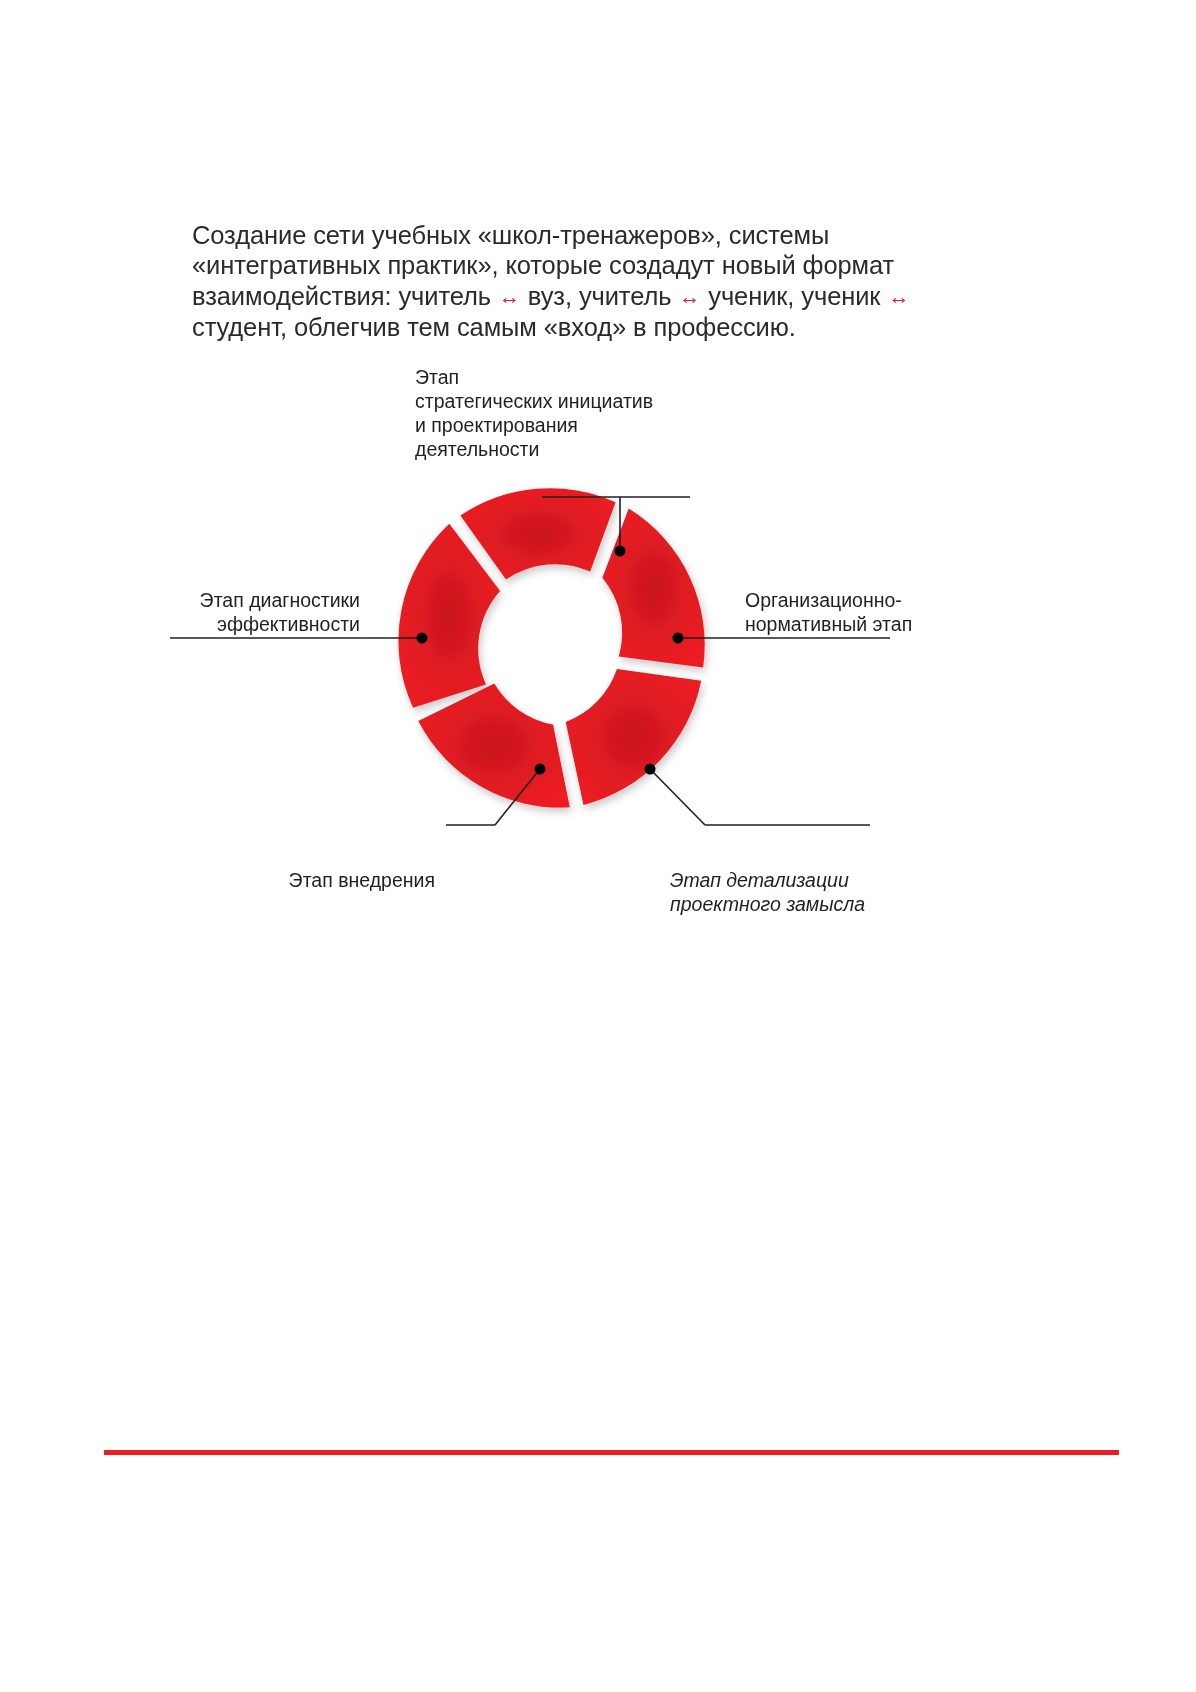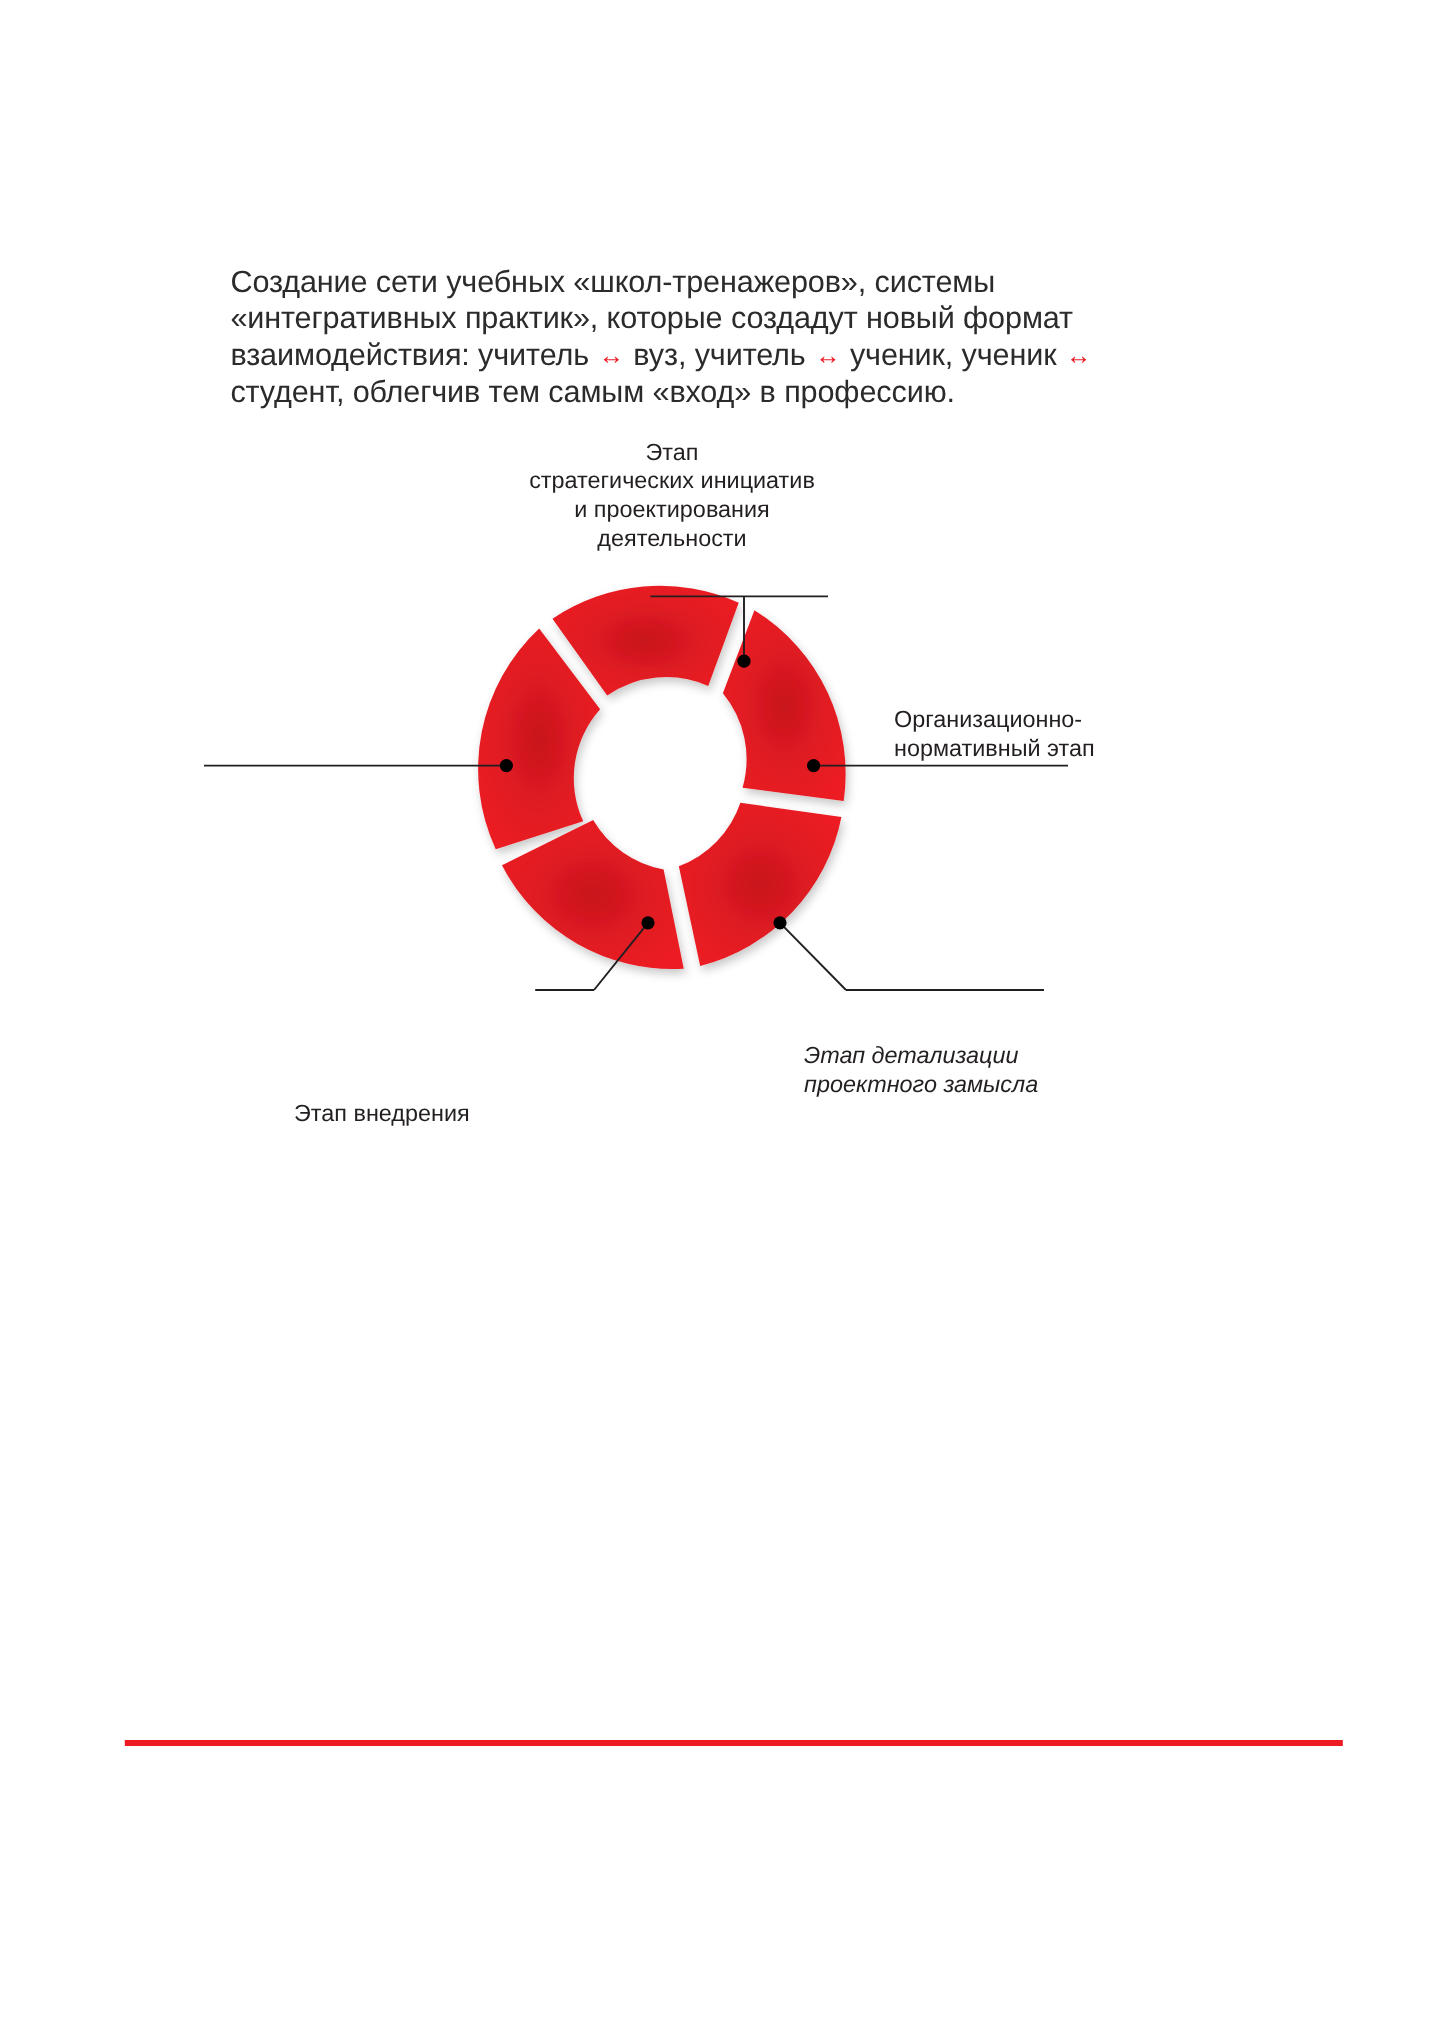--- a/index.html
+++ b/index.html
@@ -54,24 +54,24 @@
     display: block;
   }
 
   .dlabel {
     position: absolute;
     font-size: 19.5px;
     line-height: 24px;
     color: #231f20;
     white-space: pre-line;
   }
-  .lbl-top      { left: 265px; top: 10px;  width: 290px; text-align: center; }
+  .lbl-top      { left: 265px; top: 10px;  width: 290px; text-align: left; }
   .lbl-right    { left: 595px; top: 233px; width: 215px; text-align: left; }
   .lbl-left     { left: 10px;  top: 233px; width: 200px; text-align: right; }
-  .lbl-bottomL  { left: 95px;  top: 513px; width: 190px; text-align: left; margin-top: 48px; }
+  .lbl-bottomL  { left: 95px;  top: 513px; width: 190px; text-align: right; }
   .lbl-bottomR  { left: 520px; top: 513px; width: 230px; text-align: left; font-style: italic; }
 
   
   .footer-rule {
     position: absolute;
     left: 104px;
     top: 1450px;
     width: 1015px;
     height: 5px;
     background: #ed1c24;
@@ -154,19 +154,21 @@
         <circle cx="500" cy="414" r="5.5"></circle>
       </g>
     </svg>
 
     <div class="dlabel lbl-top">Этап
 стратегических инициатив
 и проектирования
 деятельности</div>
     <div class="dlabel lbl-right">Организационно-
 нормативный этап</div>
+    <div class="dlabel lbl-left">Этап диагностики
+эффективности</div>
     <div class="dlabel lbl-bottomL">Этап внедрения</div>
     <div class="dlabel lbl-bottomR">Этап детализации
 проектного замысла</div>
   </div>
 
   <div class="footer-rule"></div>
 </div>
 
 </body></html>

